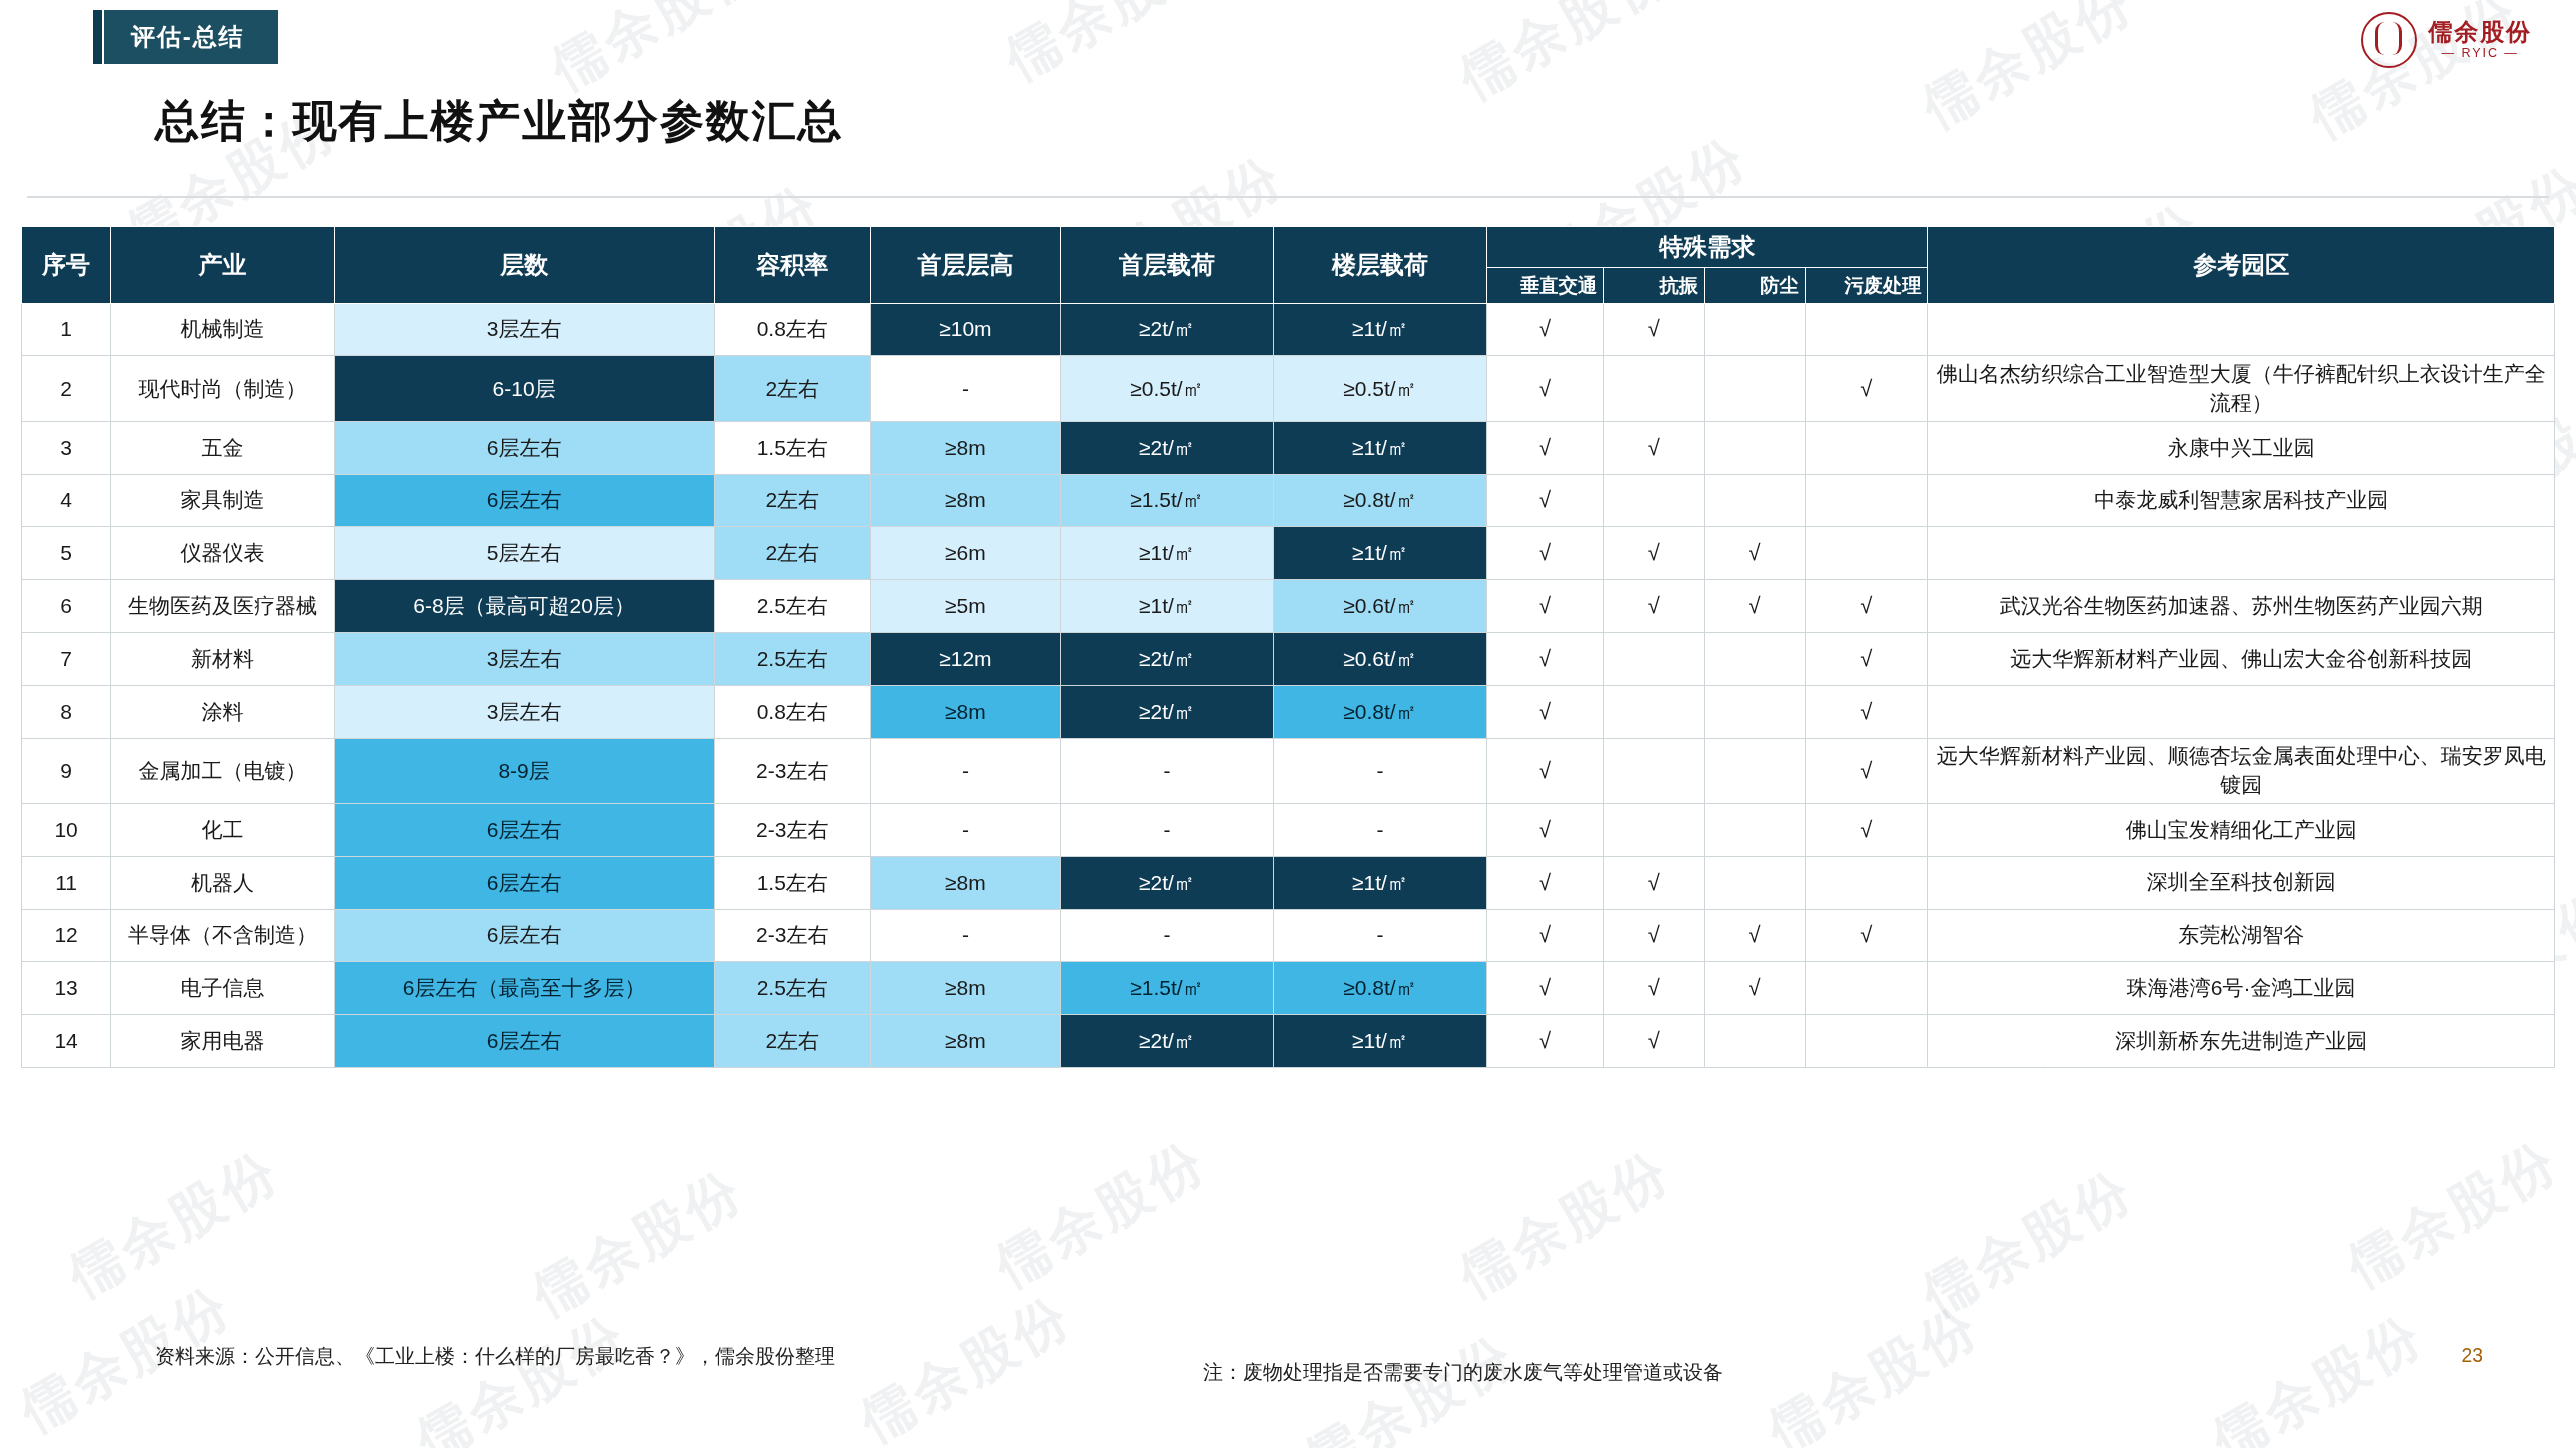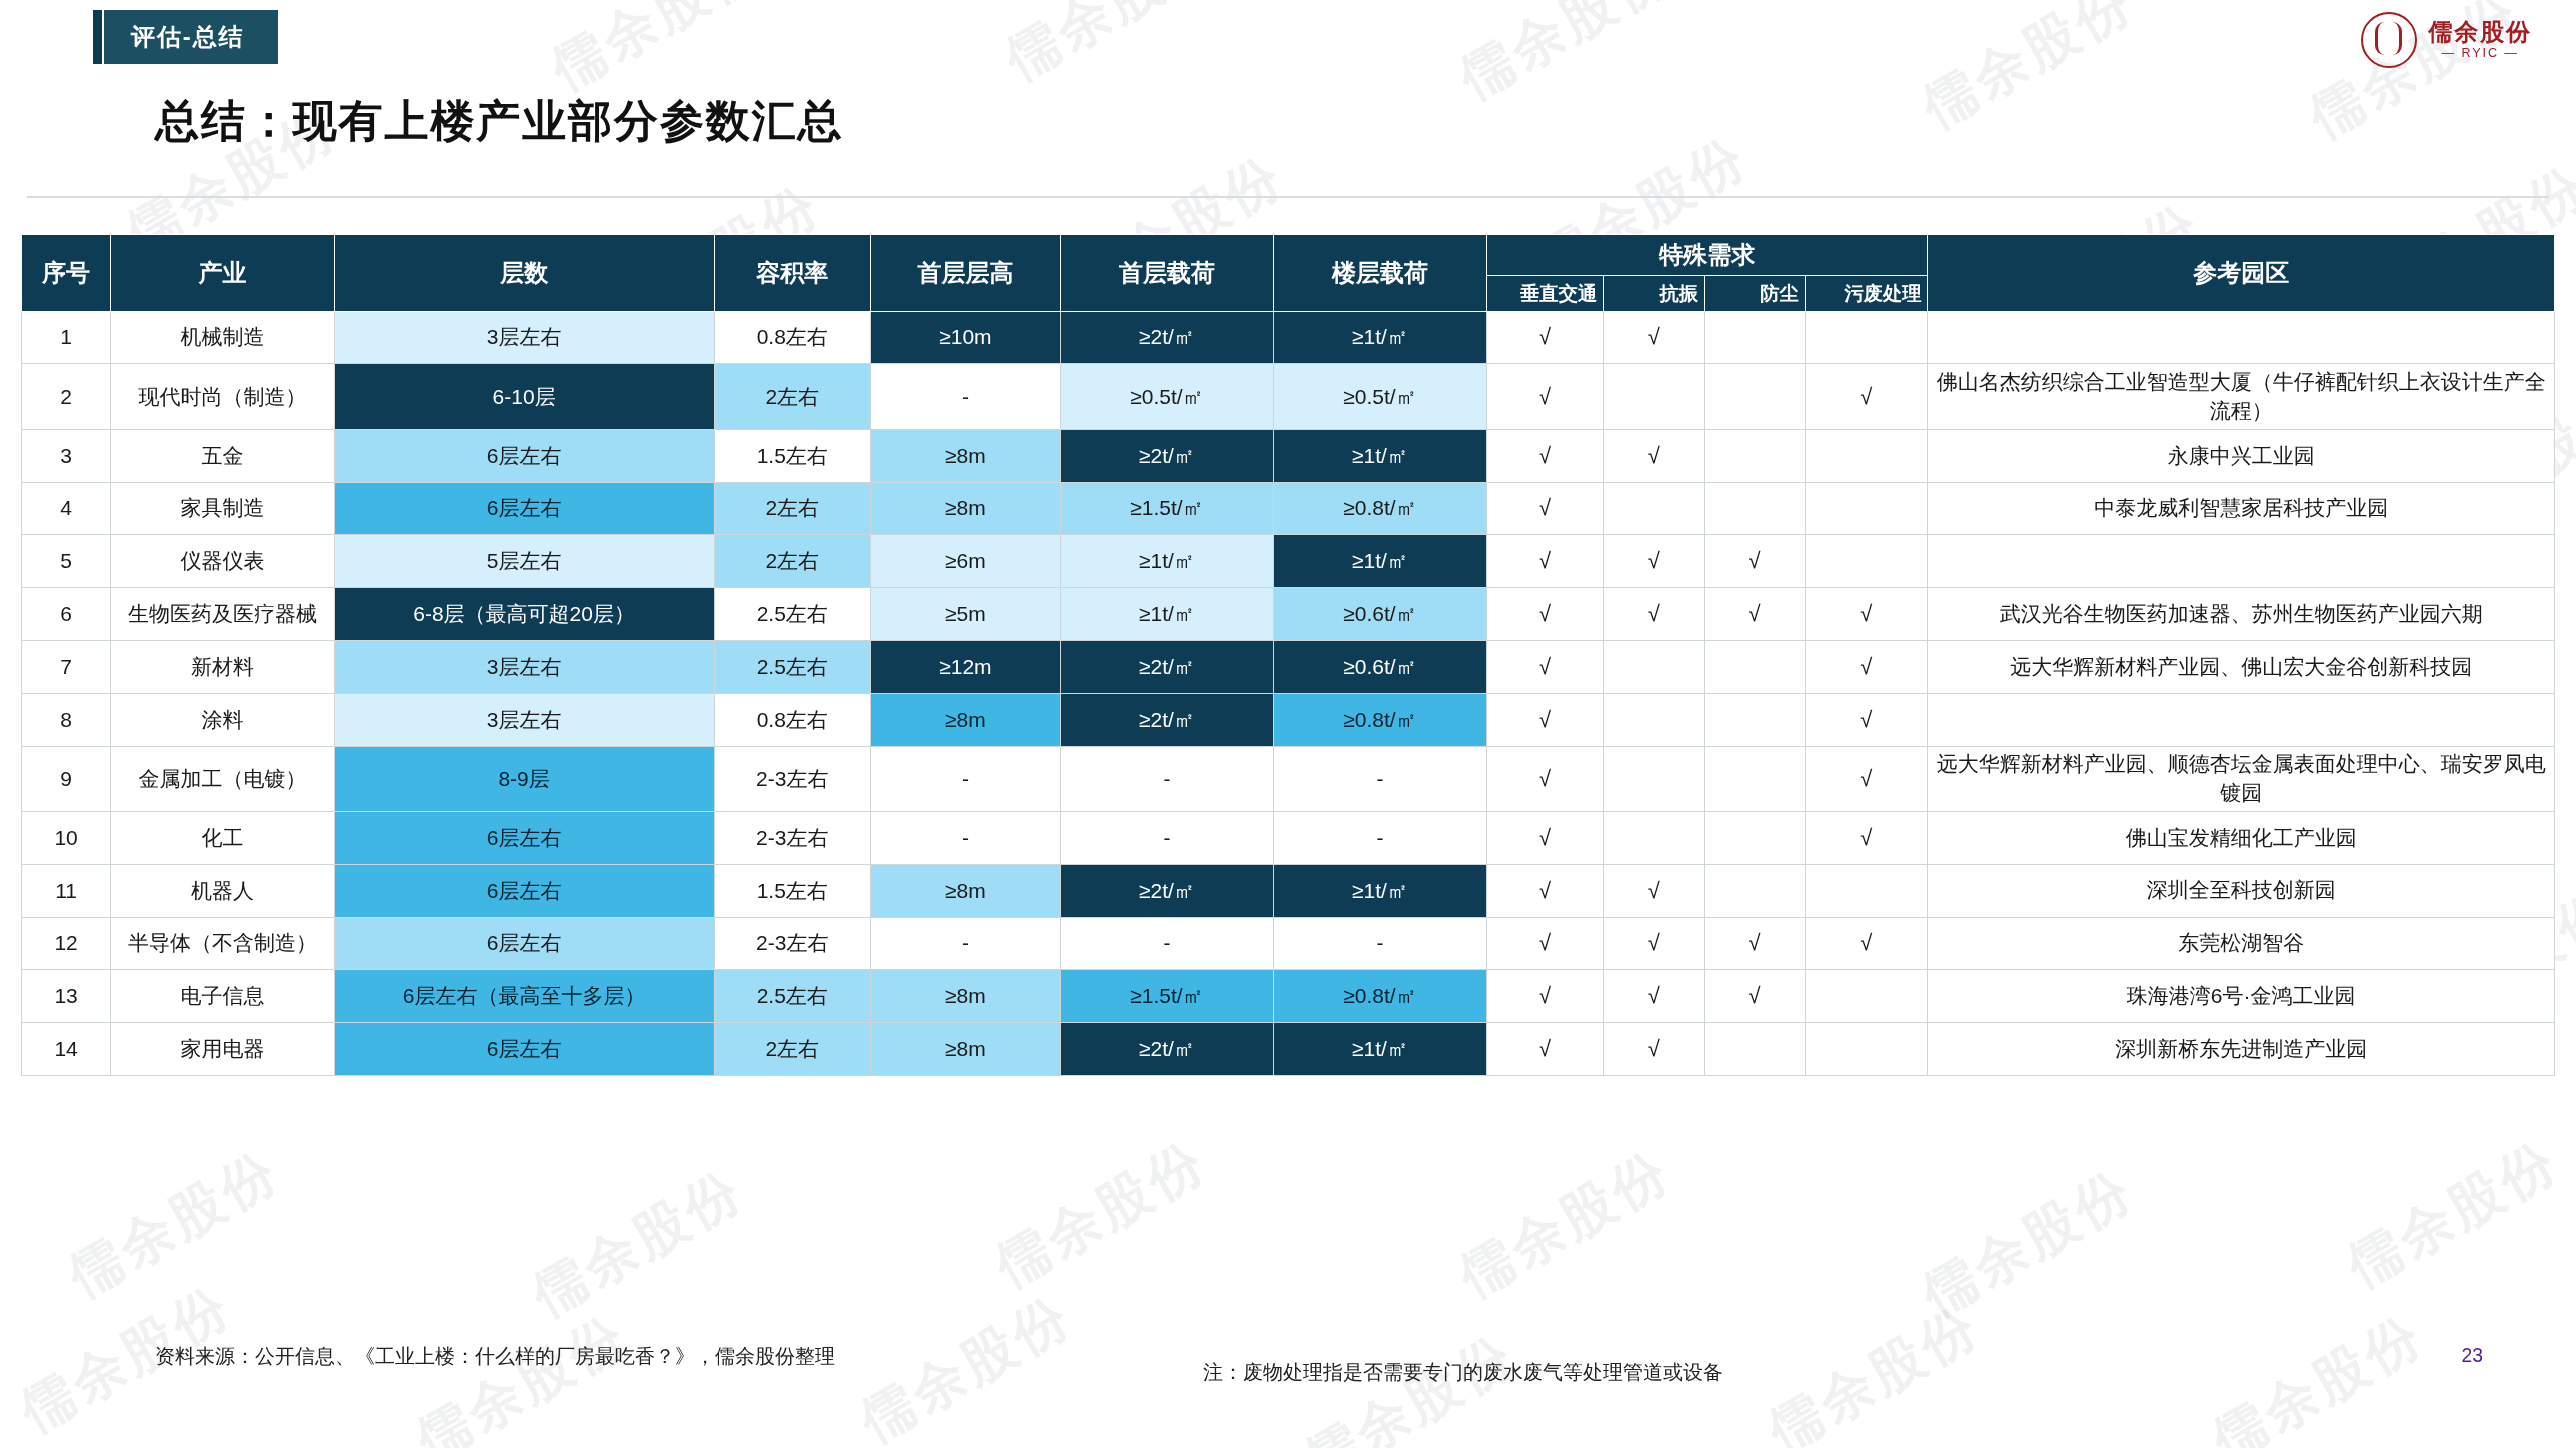--- a/index.html
+++ b/index.html
@@ -129,21 +129,21 @@
     top: 196px;
     height: 1.9px;
     background: #d9dde0;
     z-index: 9;
   }
 
   
   .table-wrap {
     position: absolute;
     left: 21px;
-    top: 234px;
+    top: 226px;
     width: 2534px;
     z-index: 10;
   }
   table {
     border-collapse: collapse;
     width: 100%;
     table-layout: fixed;
     font-size: 21px;
   }
   th, td {
@@ -215,21 +215,21 @@
     position: absolute;
     left: 1203px;
     top: 16px;
     white-space: nowrap;
   }
   .pageno {
     position: absolute;
     right: 93px;
     top: 1.9px;
     font-size: 19.3px;
-    color: #4c1d95;
+    color: #a16207;
   }
 </style>
 </head>
 <body>
 
 <div class="wm-layer" id="wm-layer">
     <div class="wm" style="left: 541px; top: -19.3px; font-size: 54px;">儒余股份</div>
     <div class="wm" style="left: 995px; top: -29px; font-size: 54px;">儒余股份</div>
     <div class="wm" style="left: 1449px; top: -9.7px; font-size: 54px;">儒余股份</div>
     <div class="wm" style="left: 1912px; top: 19.3px; font-size: 54px;">儒余股份</div>

